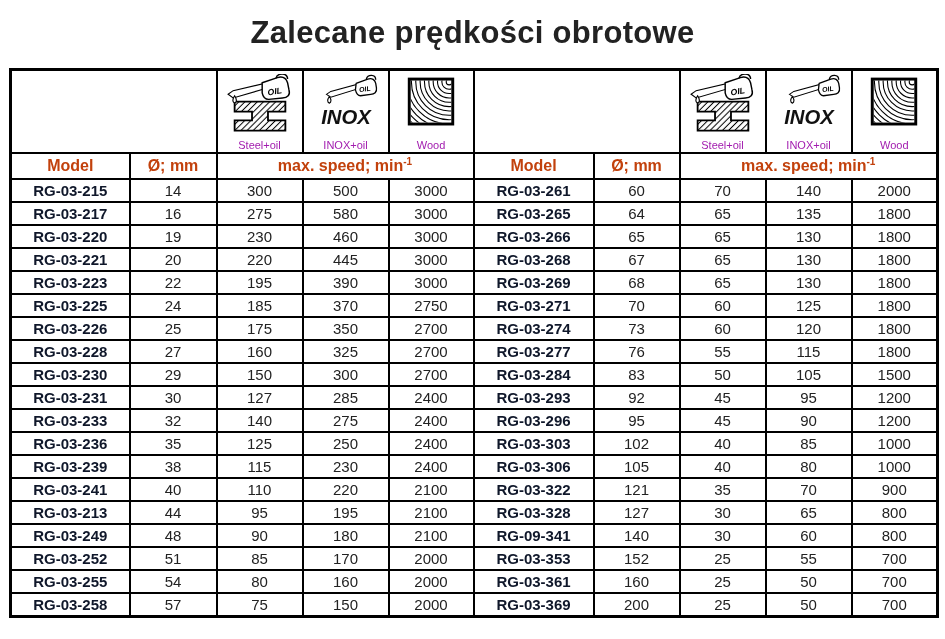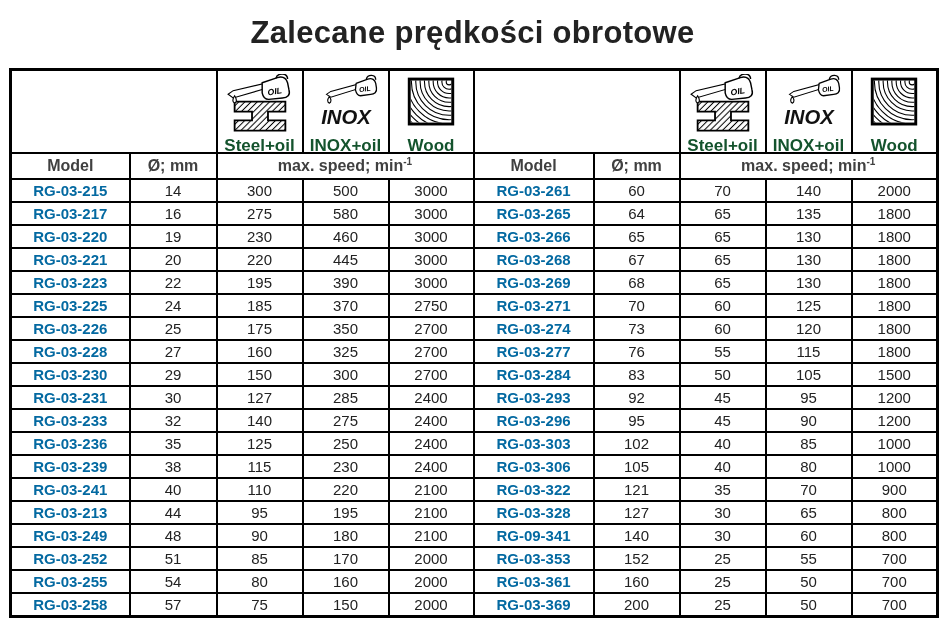--- a/index.html
+++ b/index.html
@@ -31,25 +31,25 @@
     overflow:hidden;
     white-space:nowrap;
   }
   tr.icon-row th { height:81px; padding:0; }
   .icon-cell-inner {
     height:81px;
     display:flex; flex-direction:column;
     align-items:center; justify-content:space-between;
     padding:3px 0 1px 0; box-sizing:border-box;
   }
-  .icon-label { font-size:17px; font-weight:bold; line-height:19px; color:#14532d; }
-  tr.label-row th { height:24px; font-size:16px; font-weight:bold; color:#404040;margin-top:16px; }
+  .icon-label { font-size:11px; font-weight:normal; line-height:19px; color:#a21caf; }
+  tr.label-row th { height:24px; font-size:16px; font-weight:bold; color:#c2410c;margin-top:16px; }
   tr.label-row sup { font-size:10px; font-weight:bold; }
   tbody td { height:21px; line-height:21px; font-size:15px; color:#222; }
-  tbody td.model-cell { font-weight:bold; color:#0369a1; }
+  tbody td.model-cell { font-weight:bold; color:#0f172a; }
   svg text { font-family:"Liberation Sans", sans-serif; }
 </style>
 </head>
 <body>
 
 <div class="page-title">Zalecane prędkości obrotowe</div>
 
 <table class="speeds">
   <colgroup>
     <col style="width:119px">

